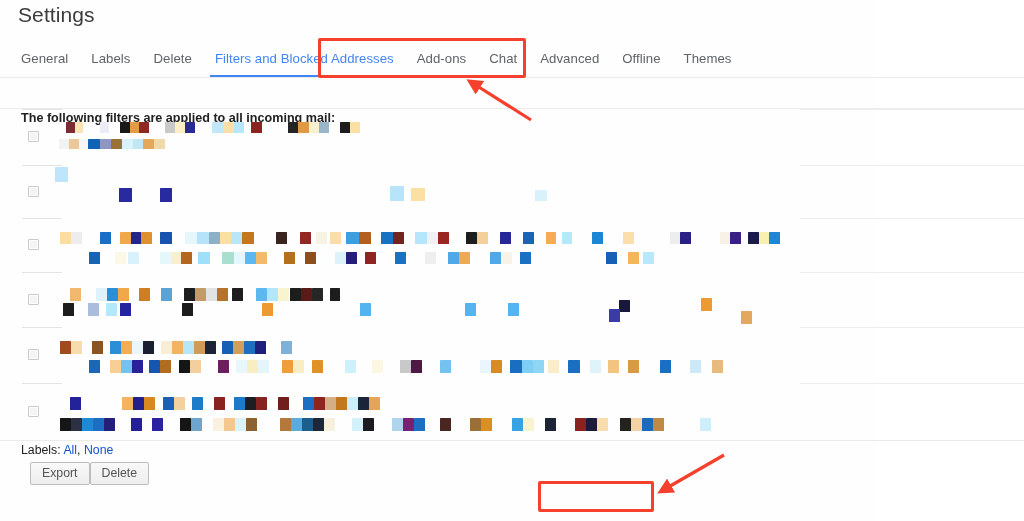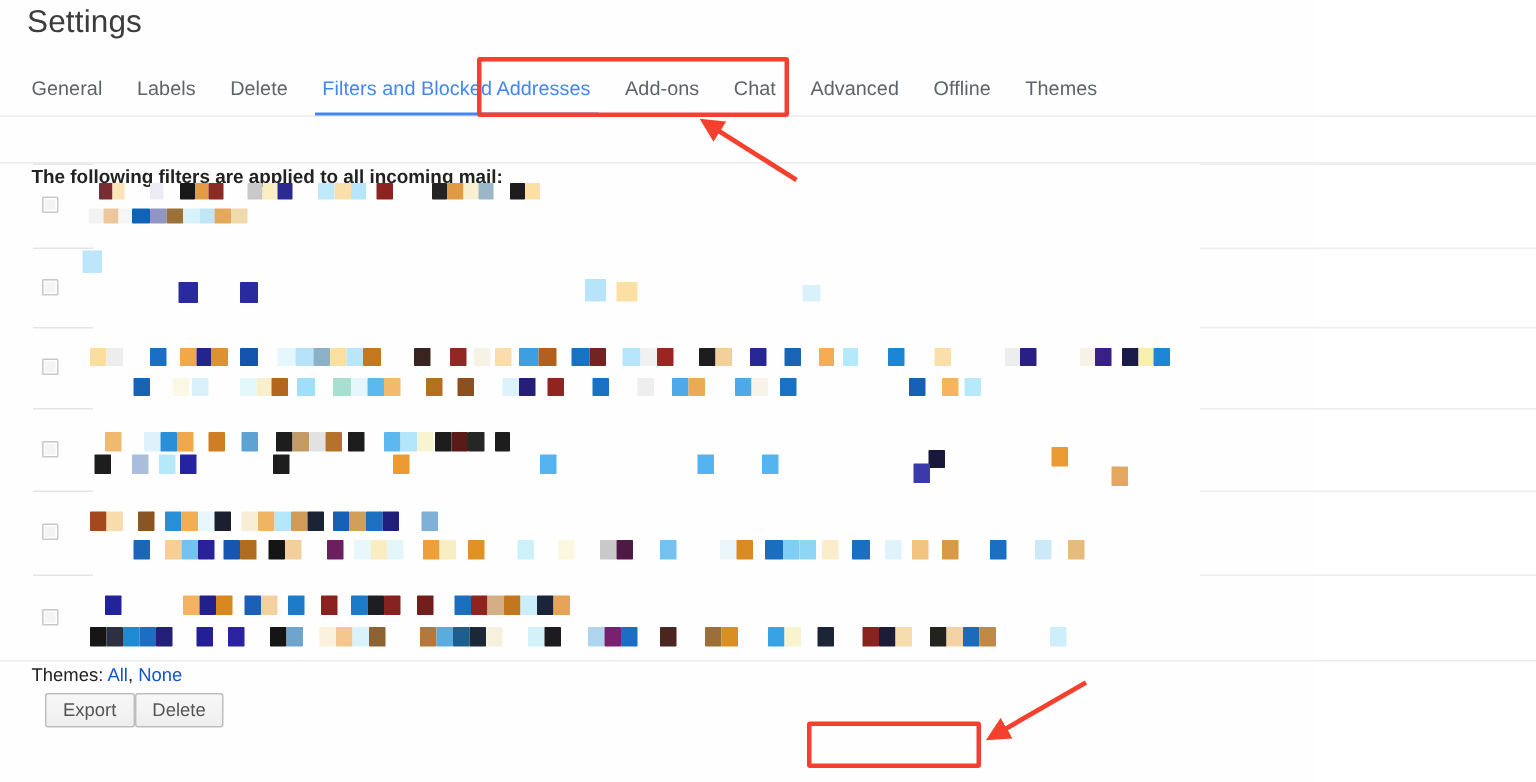--- a/index.html
+++ b/index.html
@@ -408,21 +408,21 @@
           <div class="blk" style="left: 642px; top: 35px; width: 11px; height: 13px; background: rgb(28, 107, 186);"></div>
           <div class="blk" style="left: 653px; top: 35px; width: 11px; height: 13px; background: rgb(192, 138, 70);"></div>
           <div class="blk" style="left: 700px; top: 35px; width: 11px; height: 13px; background: rgb(205, 238, 251);"></div>
         </div>
       </div>
     </div>
 
   <div class="bottom-rule"></div>
 
   <div class="select-line">
-    <span>Themes:</span>
+    <span>Labels:</span>
     <span class="lnk">All</span><span>,</span>
     <span class="lnk">None</span>
   </div>
 
   <div class="btnrow">
     <button class="btn">Export</button>
     <button class="btn">Delete</button>
   </div>
 
 

